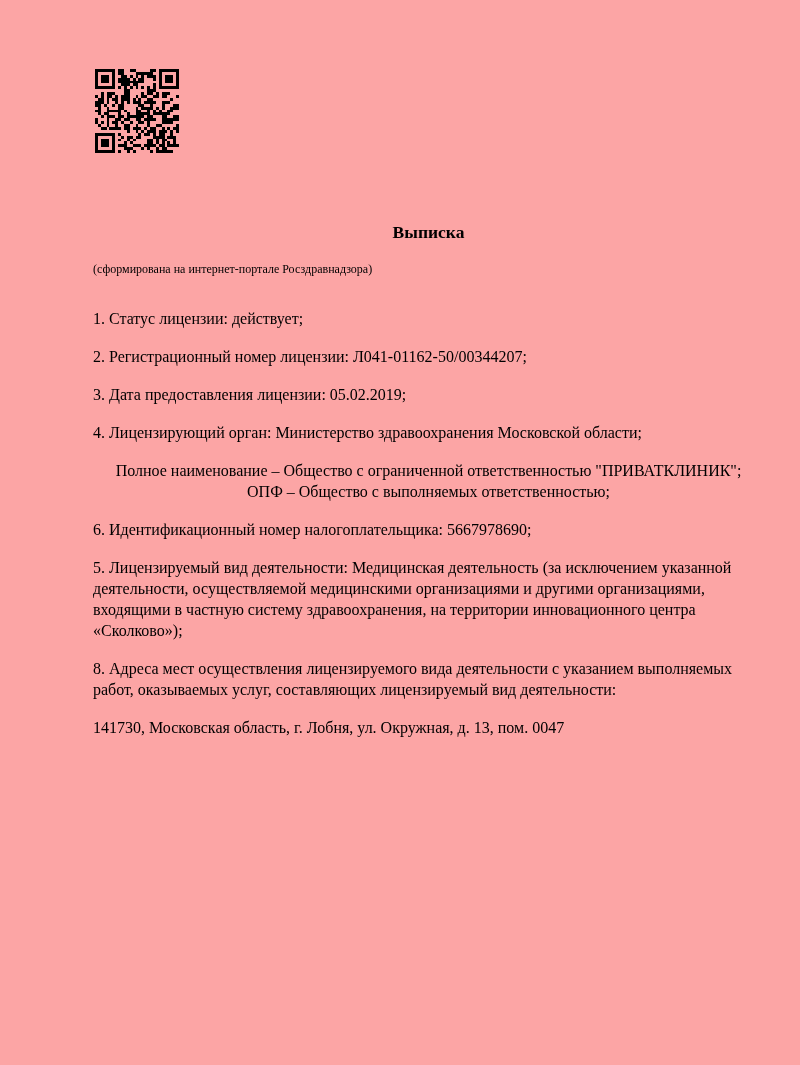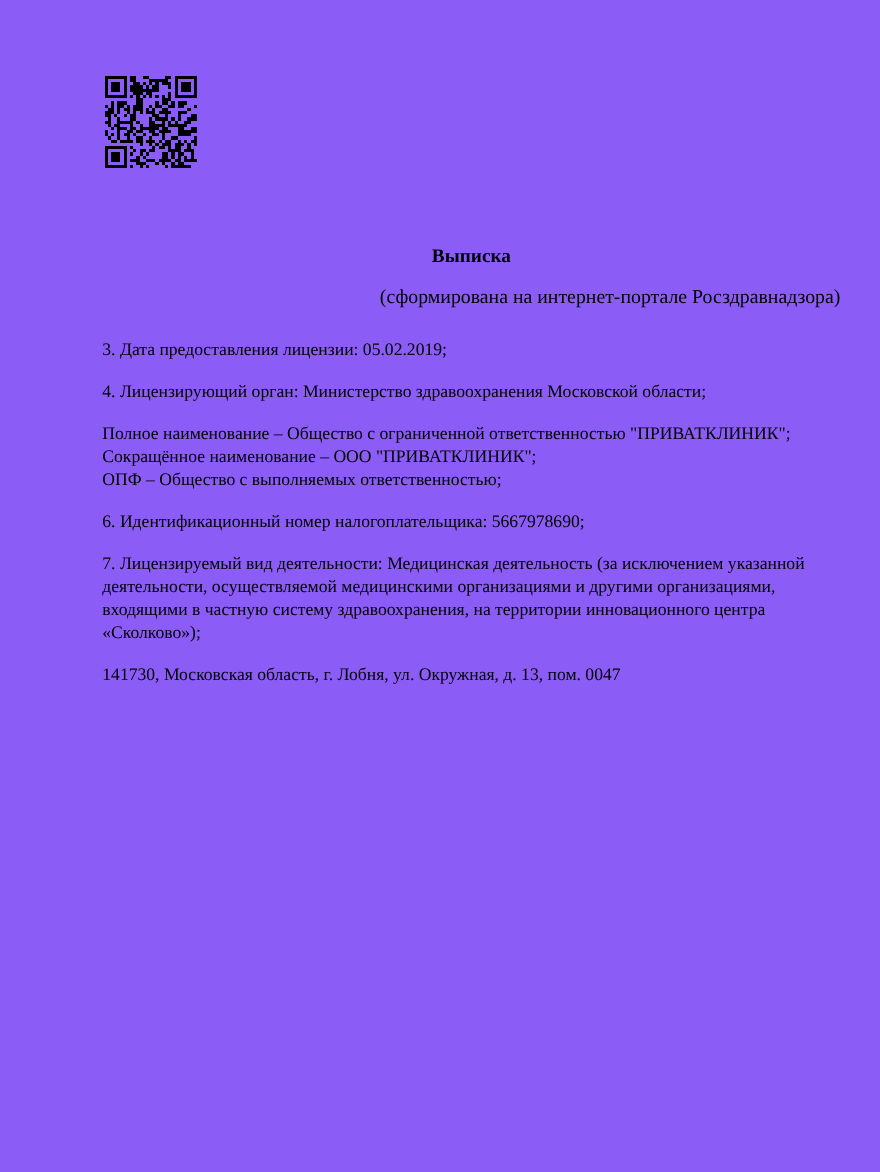--- a/index.html
+++ b/index.html
@@ -6,53 +6,52 @@
   body {
     width:800px; height:1065px;
     background:#ffffff;
     font-family:"Liberation Serif", serif;
     color:#000000;
   }
   .page {
     position:relative;
     width:800px; height:1065px;
     overflow:hidden;
-    background:#8b5cf6;
+    background:#fca5a5;
   }
   .qr {
     position:absolute;
     left:95px; top:69px;
     width:84px; height:84px;
   }
   .qr svg { display:block; width:84px; height:84px; }
   .content {
     position:absolute;
     left:93px; top:219px;
     width:671px;
   }
   .doc-title {
     text-align:center;
     font-weight:bold;
     font-size:17.5px;
     line-height:26px;
   }
   .doc-note {
     margin-top:16px;
-    text-align:right;
-    font-size:18px;
+    font-size:12px;
     line-height:17px;
   }
   .body-text {
     margin-top:30px;
     font-size:16px;
     line-height:21px;
   }
   .para { margin:0 0 17px 0; }
   .para:last-child { margin-bottom:0; }
-  .block-line { margin:0; }
+  .block-line { margin:0;text-align:center; }
 </style>
 </head>
 <body>
 
 <div class="page">
 
   <div class="qr">
     <svg id="qr-svg" viewBox="0 0 29 29" shape-rendering="crispEdges" aria-hidden="true">
         <rect x="0" y="0" width="1" height="1" fill="#000"></rect>
         <rect x="1" y="0" width="1" height="1" fill="#000"></rect>
@@ -492,35 +491,37 @@
   <div class="content">
 
     <div class="doc-title">
       <div>Выписка</div>
     </div>
 
     <div class="doc-note">(сформирована на интернет-портале Росздравнадзора)</div>
 
     <div class="body-text">
 
-
+      <p class="para">1. Статус лицензии: действует;</p>
+
+      <p class="para">2. Регистрационный номер лицензии: Л041-01162-50/00344207;</p>
 
       <p class="para">3. Дата предоставления лицензии: 05.02.2019;</p>
 
       <p class="para">4. Лицензирующий орган: Министерство здравоохранения Московской области;</p>
 
 
       <div class="para">
         <div class="block-line">Полное наименование – Общество с ограниченной ответственностью "ПРИВАТКЛИНИК";</div>
-        <div class="block-line">Сокращённое наименование – ООО "ПРИВАТКЛИНИК";</div>
         <div class="block-line">ОПФ – Общество с выполняемых ответственностью;</div>
       </div>
 
       <p class="para">6. Идентификационный номер налогоплательщика: 5667978690;</p>
 
-      <p class="para">7. Лицензируемый вид деятельности: Медицинская деятельность (за исключением указанной деятельности, осуществляемой медицинскими организациями и другими организациями, входящими в частную систему здравоохранения, на территории инновационного центра «Сколково»);</p>
-
+      <p class="para">5. Лицензируемый вид деятельности: Медицинская деятельность (за исключением указанной деятельности, осуществляемой медицинскими организациями и другими организациями, входящими в частную систему здравоохранения, на территории инновационного центра «Сколково»);</p>
+
+      <p class="para">8. Адреса мест осуществления лицензируемого вида деятельности с указанием выполняемых работ, оказываемых услуг, составляющих лицензируемый вид деятельности:</p>
 
       <p class="para">141730, Московская область, г. Лобня, ул. Окружная, д. 13, пом. 0047</p>
 
     </div>
   </div>
 </div>
 
 </body></html>

